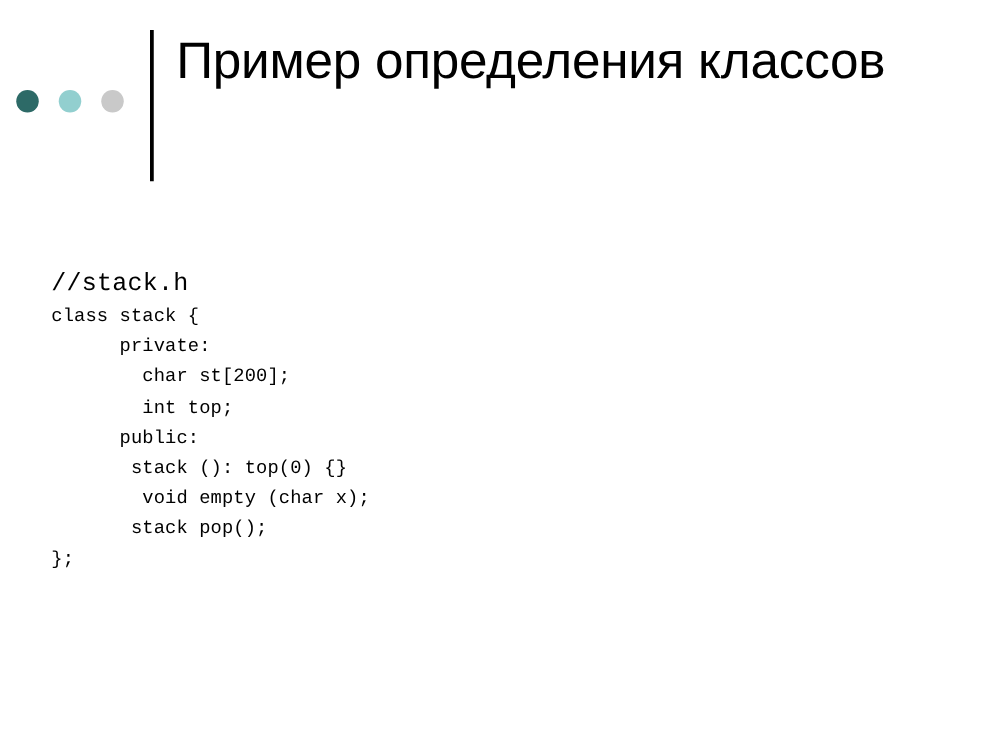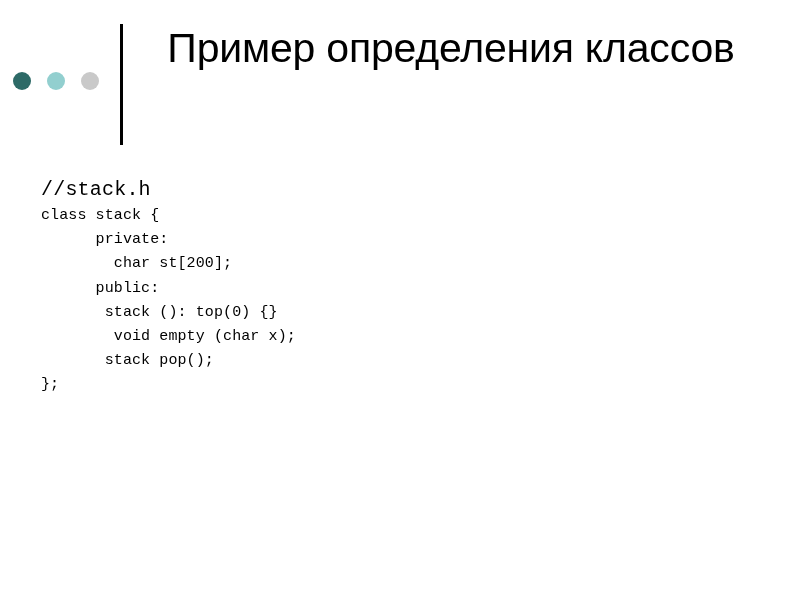--- a/index.html
+++ b/index.html
@@ -21,21 +21,20 @@
     background: #ffffff;
   }
 
   
   .header {
     position: absolute;
     left: 0;
     top: 0;
     width: 735px;
     height: 160px;
-    text-align: center;
   }
 
   .deco-dots {
     position: absolute;
     left: 13px;
     top: 72px;
     display: flex;
     align-items: center;
     gap: 16px;
   }
@@ -88,20 +87,21 @@
     font-size: 15px;
     line-height: 24.2px;
     letter-spacing: 0.1px;
   }
 
   
   .code-line.lead {
     font-size: 20px;
     line-height: 28px;
     letter-spacing: 0.2px;
+    margin-top: 38px;
   }
 </style>
 </head>
 <body>
 
 <div class="slide">
 
   <div class="header">
 
     <div class="deco-dots">
@@ -113,20 +113,21 @@
     <div class="title-rule"></div>
 
     <h1 class="slide-title">Пример определения классов</h1>
   </div>
 
   <div class="code-block">
     <div class="code-line lead">//stack.h</div>
     <div class="code-line">class stack {</div>
     <div class="code-line">      private:</div>
     <div class="code-line">        char st[200];</div>
+    <div class="code-line">        int top;</div>
     <div class="code-line">      public:</div>
     <div class="code-line">       stack (): top(0) {}</div>
     <div class="code-line">        void empty (char x);</div>
     <div class="code-line">       stack pop();</div>
     <div class="code-line">};</div>
   </div>
 
 </div>
 
 </body></html>

